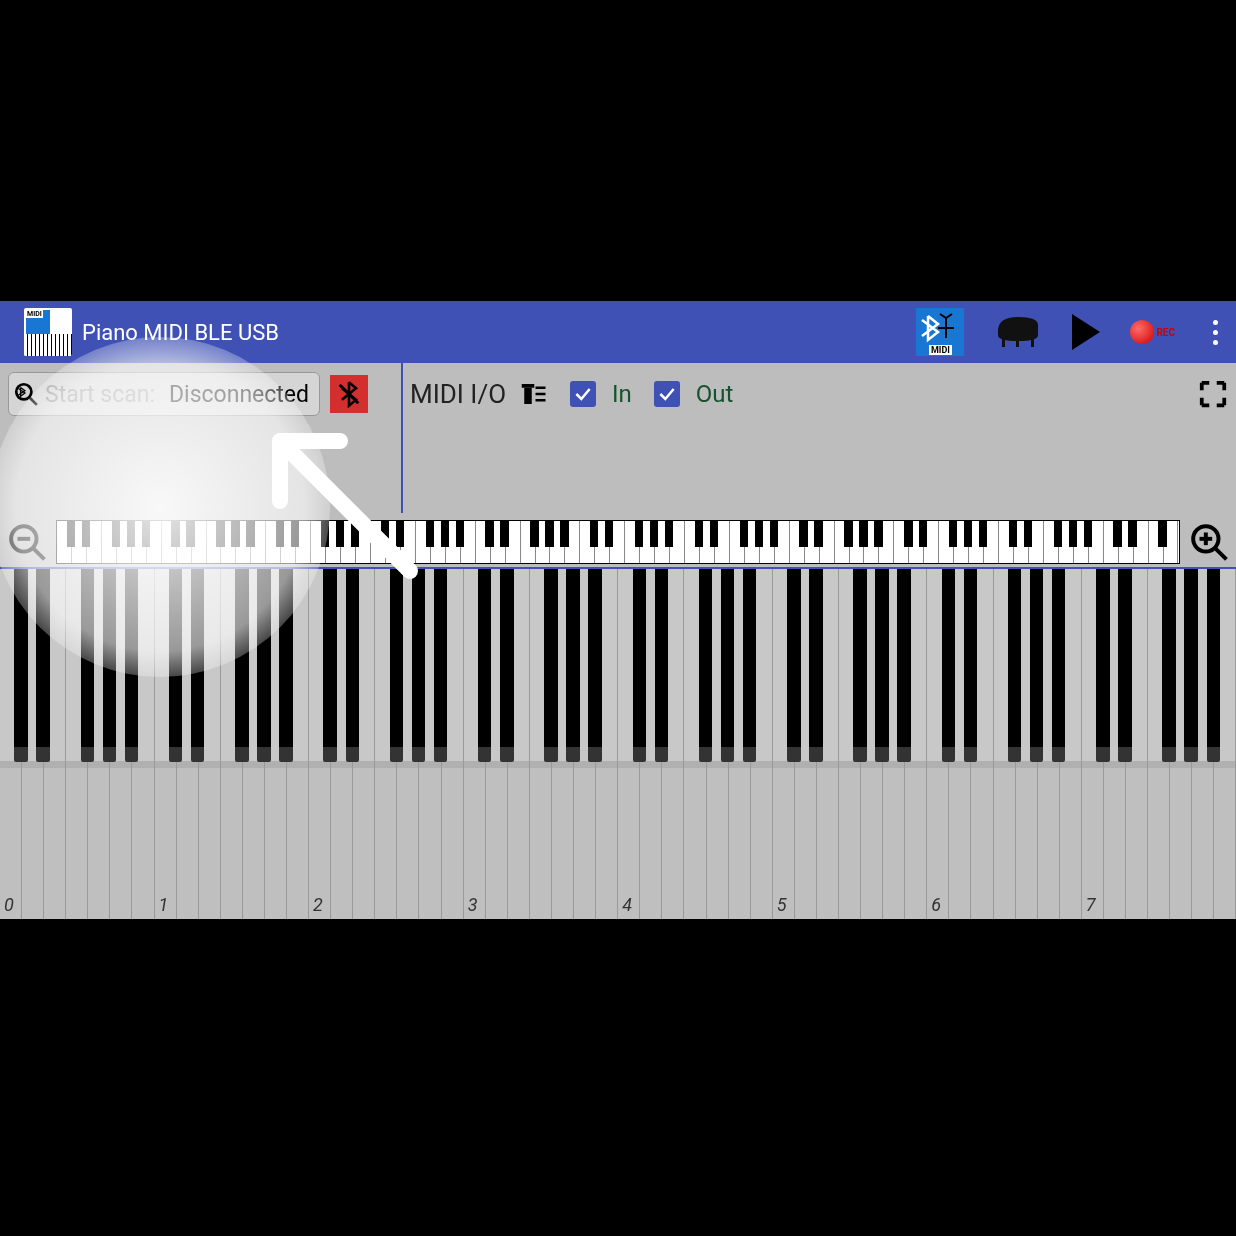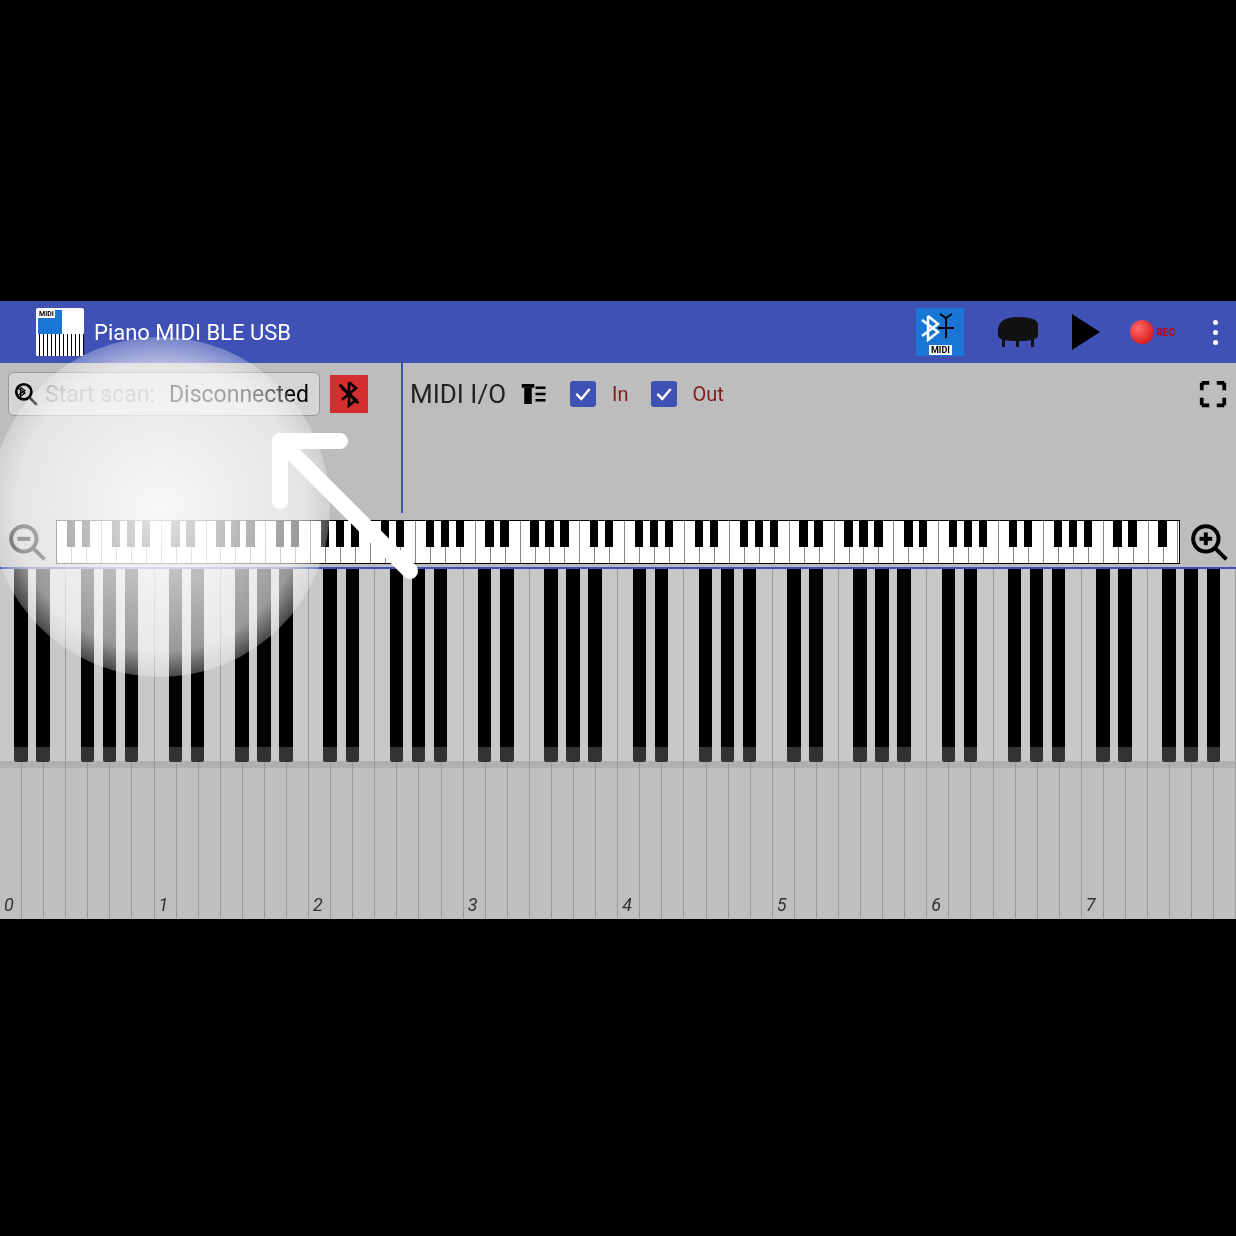--- a/index.html
+++ b/index.html
@@ -16,21 +16,21 @@
   left: 0;
   width: 1236px;
   height: 618px;
   background: #bdbdbd;
 }
 .titlebar {
   display: flex;
   align-items: center;
   height: 62px;
   background: #3f51b5;
-  padding: 0 10px 0 36px;
+  padding: 0 10px 0 24px;
   gap: 10px;
 }
 .app-icon {
   width: 48px;
   height: 48px;
   background: #fff;
   border-radius: 2px;
   position: relative;
   overflow: hidden;
 }
@@ -137,21 +137,21 @@
 .midi-io-label { font-size: 26px; color: #222; margin-left: 32px; }
 .clear-icon { width: 30px; height: 30px; margin-left: 2px; }
 .checkbox {
   width: 26px; height: 26px;
   background: #3f51b5;
   border-radius: 3px;
   display: flex; align-items: center; justify-content: center;
   margin-left: 12px;
 }
 .checkbox svg { width: 20px; height: 20px; }
-.chk-label { font-size: 20px; color: #7f1d1d; margin-left: 6px; }
+.chk-label { font-size: 24px; color: #14532d; margin-left: 6px; }
 .fullscreen-btn { margin-left: auto; width: 30px; height: 30px; }
 .mini-keyboard-row {
   position: absolute;
   top: 216px;
   left: 0;
   right: 0;
   height: 50px;
   display: flex;
   align-items: center;
   padding: 0 8px;

